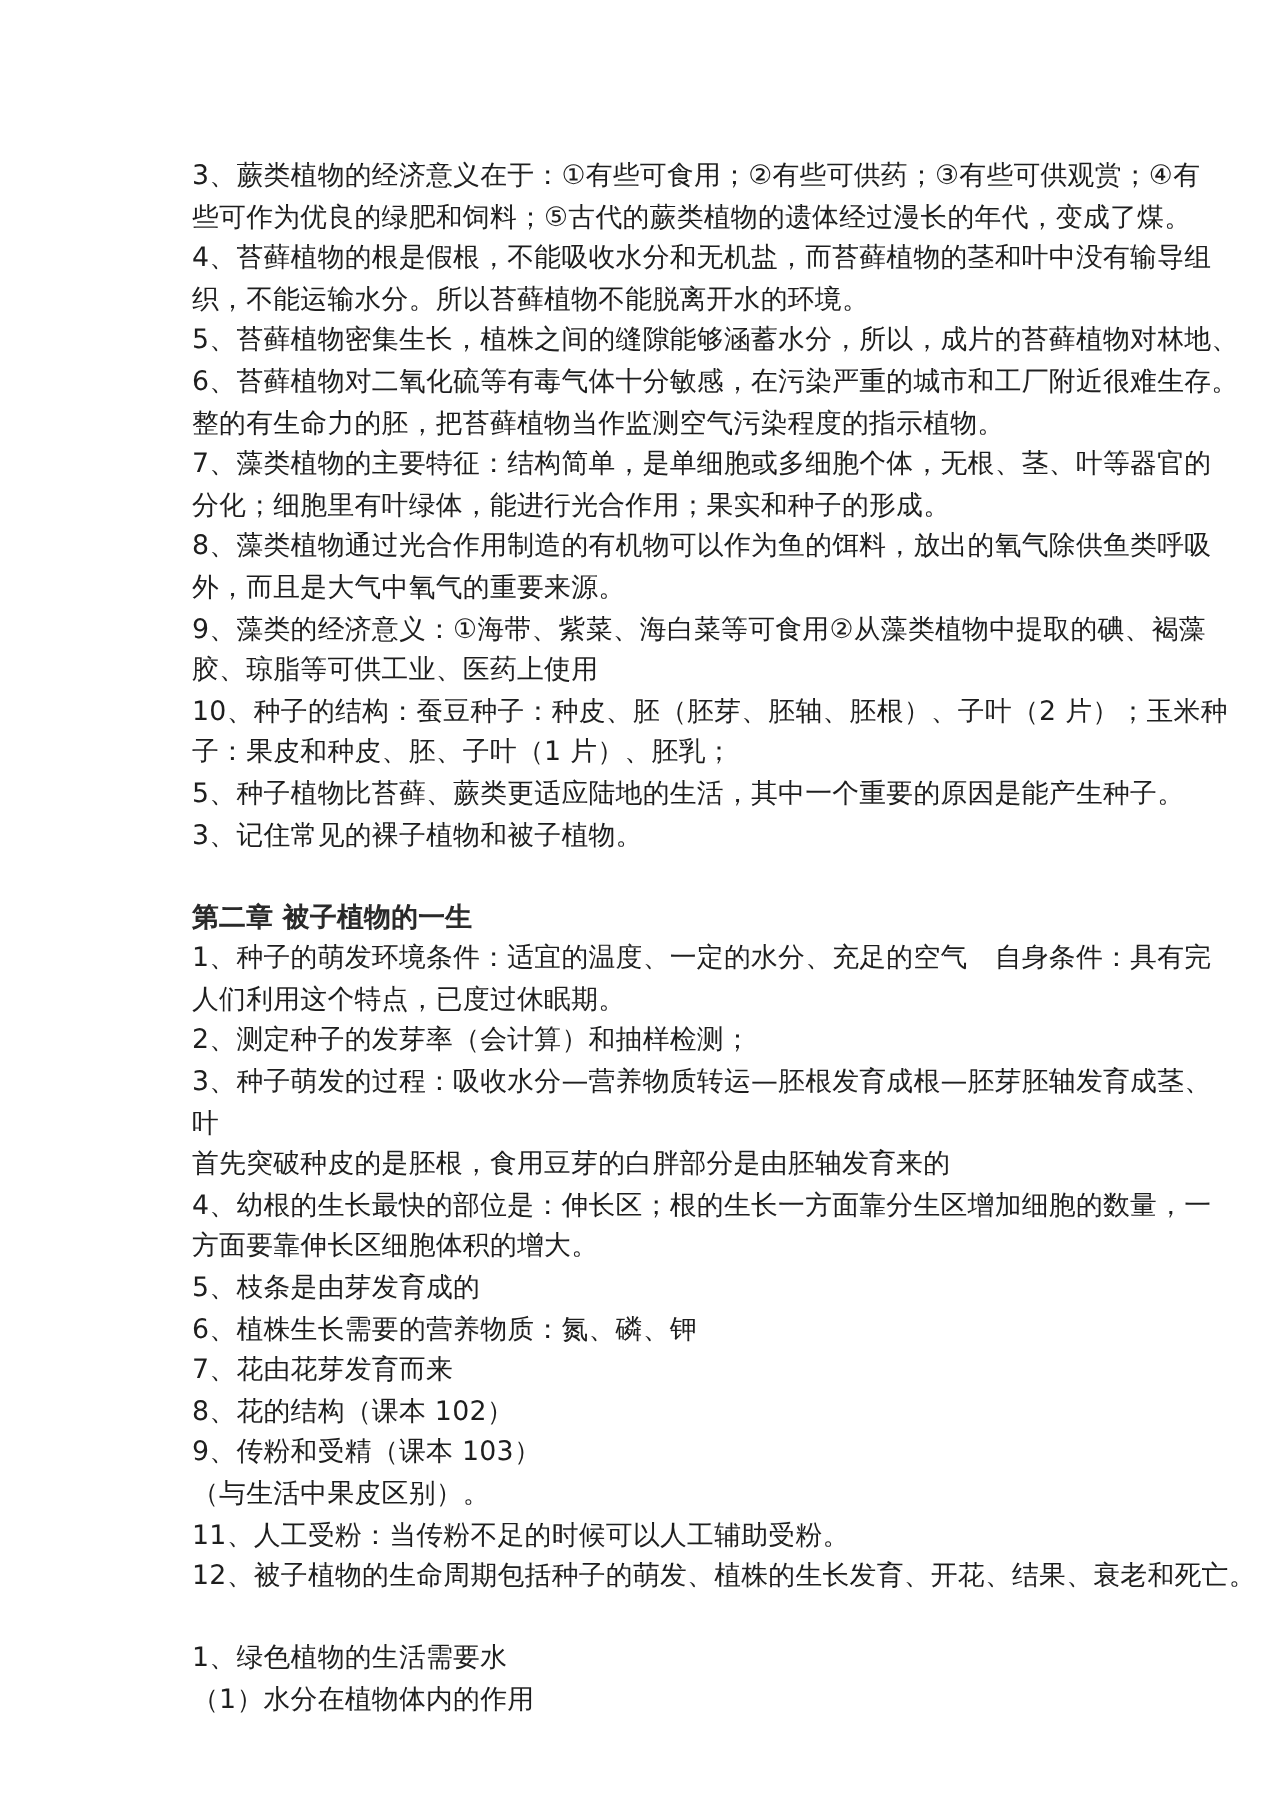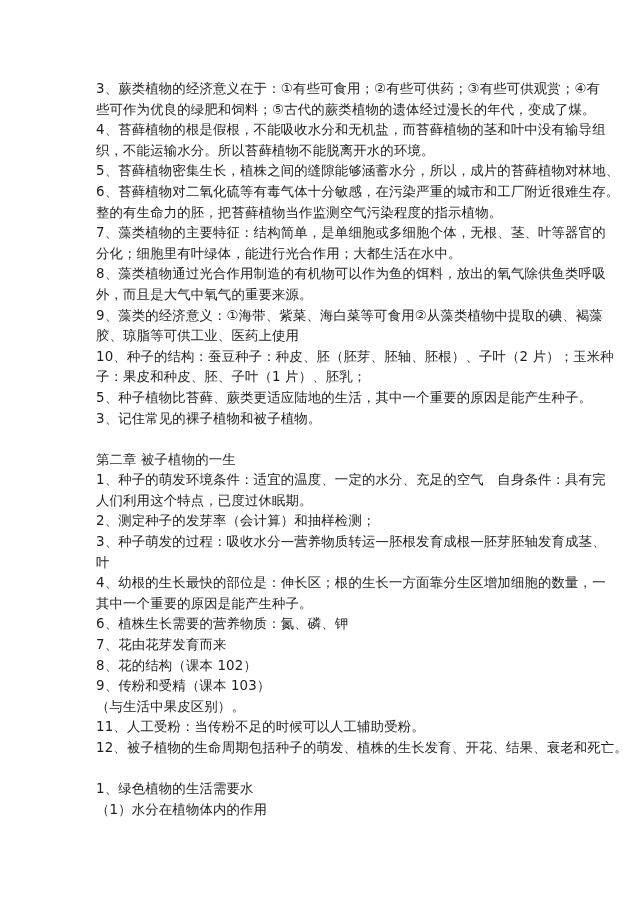--- a/index.html
+++ b/index.html
@@ -5,57 +5,59 @@
   html, body { margin: 0; padding: 0; background: #ffffff; }
   body { width: 640px; height: 905px; overflow: hidden; position: relative; }
   .page {
     position: absolute; left: 96px; top: 79px; width: 452px;
     font-family: "DejaVu Sans", "Liberation Sans", sans-serif;
     font-size: 13.4px; line-height: 20.6px; color: #1e1e1e;
     letter-spacing: 0.15px;
   }
   .line { white-space: nowrap; height: 20.6px; }
   .blank { height: 20.6px; }
-  .heading { color: #2a2a2a; }
+  .heading { color: #2a2a2a; font-weight: bold; }
 </style>
 </head>
 <body>
 
 <div class="page">
   <div>
     <div class="line">3、蕨类植物的经济意义在于：①有些可食用；②有些可供药；③有些可供观赏；④有</div>
     <div class="line">些可作为优良的绿肥和饲料；⑤古代的蕨类植物的遗体经过漫长的年代，变成了煤。</div>
     <div class="line">4、苔藓植物的根是假根，不能吸收水分和无机盐，而苔藓植物的茎和叶中没有输导组</div>
     <div class="line">织，不能运输水分。所以苔藓植物不能脱离开水的环境。</div>
     <div class="line">5、苔藓植物密集生长，植株之间的缝隙能够涵蓄水分，所以，成片的苔藓植物对林地、</div>
     <div class="line">6、苔藓植物对二氧化硫等有毒气体十分敏感，在污染严重的城市和工厂附近很难生存。</div>
     <div class="line">整的有生命力的胚，把苔藓植物当作监测空气污染程度的指示植物。</div>
     <div class="line">7、藻类植物的主要特征：结构简单，是单细胞或多细胞个体，无根、茎、叶等器官的</div>
-    <div class="line">分化；细胞里有叶绿体，能进行光合作用；大都生活在水中。</div>
+    <div class="line">分化；细胞里有叶绿体，能进行光合作用；果实和种子的形成。</div>
     <div class="line">8、藻类植物通过光合作用制造的有机物可以作为鱼的饵料，放出的氧气除供鱼类呼吸</div>
     <div class="line">外，而且是大气中氧气的重要来源。</div>
     <div class="line">9、藻类的经济意义：①海带、紫菜、海白菜等可食用②从藻类植物中提取的碘、褐藻</div>
     <div class="line">胶、琼脂等可供工业、医药上使用</div>
     <div class="line">10、种子的结构：蚕豆种子：种皮、胚（胚芽、胚轴、胚根）、子叶（2 片）；玉米种</div>
     <div class="line">子：果皮和种皮、胚、子叶（1 片）、胚乳；</div>
     <div class="line">5、种子植物比苔藓、蕨类更适应陆地的生活，其中一个重要的原因是能产生种子。</div>
     <div class="line">3、记住常见的裸子植物和被子植物。</div>
   </div>
 
   <div class="blank"></div>
 
   <div>
     <div class="line heading">第二章 被子植物的一生</div>
     <div class="line">1、种子的萌发环境条件：适宜的温度、一定的水分、充足的空气　自身条件：具有完</div>
     <div class="line">人们利用这个特点，已度过休眠期。</div>
     <div class="line">2、测定种子的发芽率（会计算）和抽样检测；</div>
     <div class="line">3、种子萌发的过程：吸收水分—营养物质转运—胚根发育成根—胚芽胚轴发育成茎、</div>
     <div class="line">叶</div>
+    <div class="line">首先突破种皮的是胚根，食用豆芽的白胖部分是由胚轴发育来的</div>
     <div class="line">4、幼根的生长最快的部位是：伸长区；根的生长一方面靠分生区增加细胞的数量，一</div>
-    <div class="line">其中一个重要的原因是能产生种子。</div>
+    <div class="line">方面要靠伸长区细胞体积的增大。</div>
+    <div class="line">5、枝条是由芽发育成的</div>
     <div class="line">6、植株生长需要的营养物质：氮、磷、钾</div>
     <div class="line">7、花由花芽发育而来</div>
     <div class="line">8、花的结构（课本 102）</div>
     <div class="line">9、传粉和受精（课本 103）</div>
     <div class="line">（与生活中果皮区别）。</div>
     <div class="line">11、人工受粉：当传粉不足的时候可以人工辅助受粉。</div>
     <div class="line">12、被子植物的生命周期包括种子的萌发、植株的生长发育、开花、结果、衰老和死亡。</div>
   </div>
 
   <div class="blank"></div>

